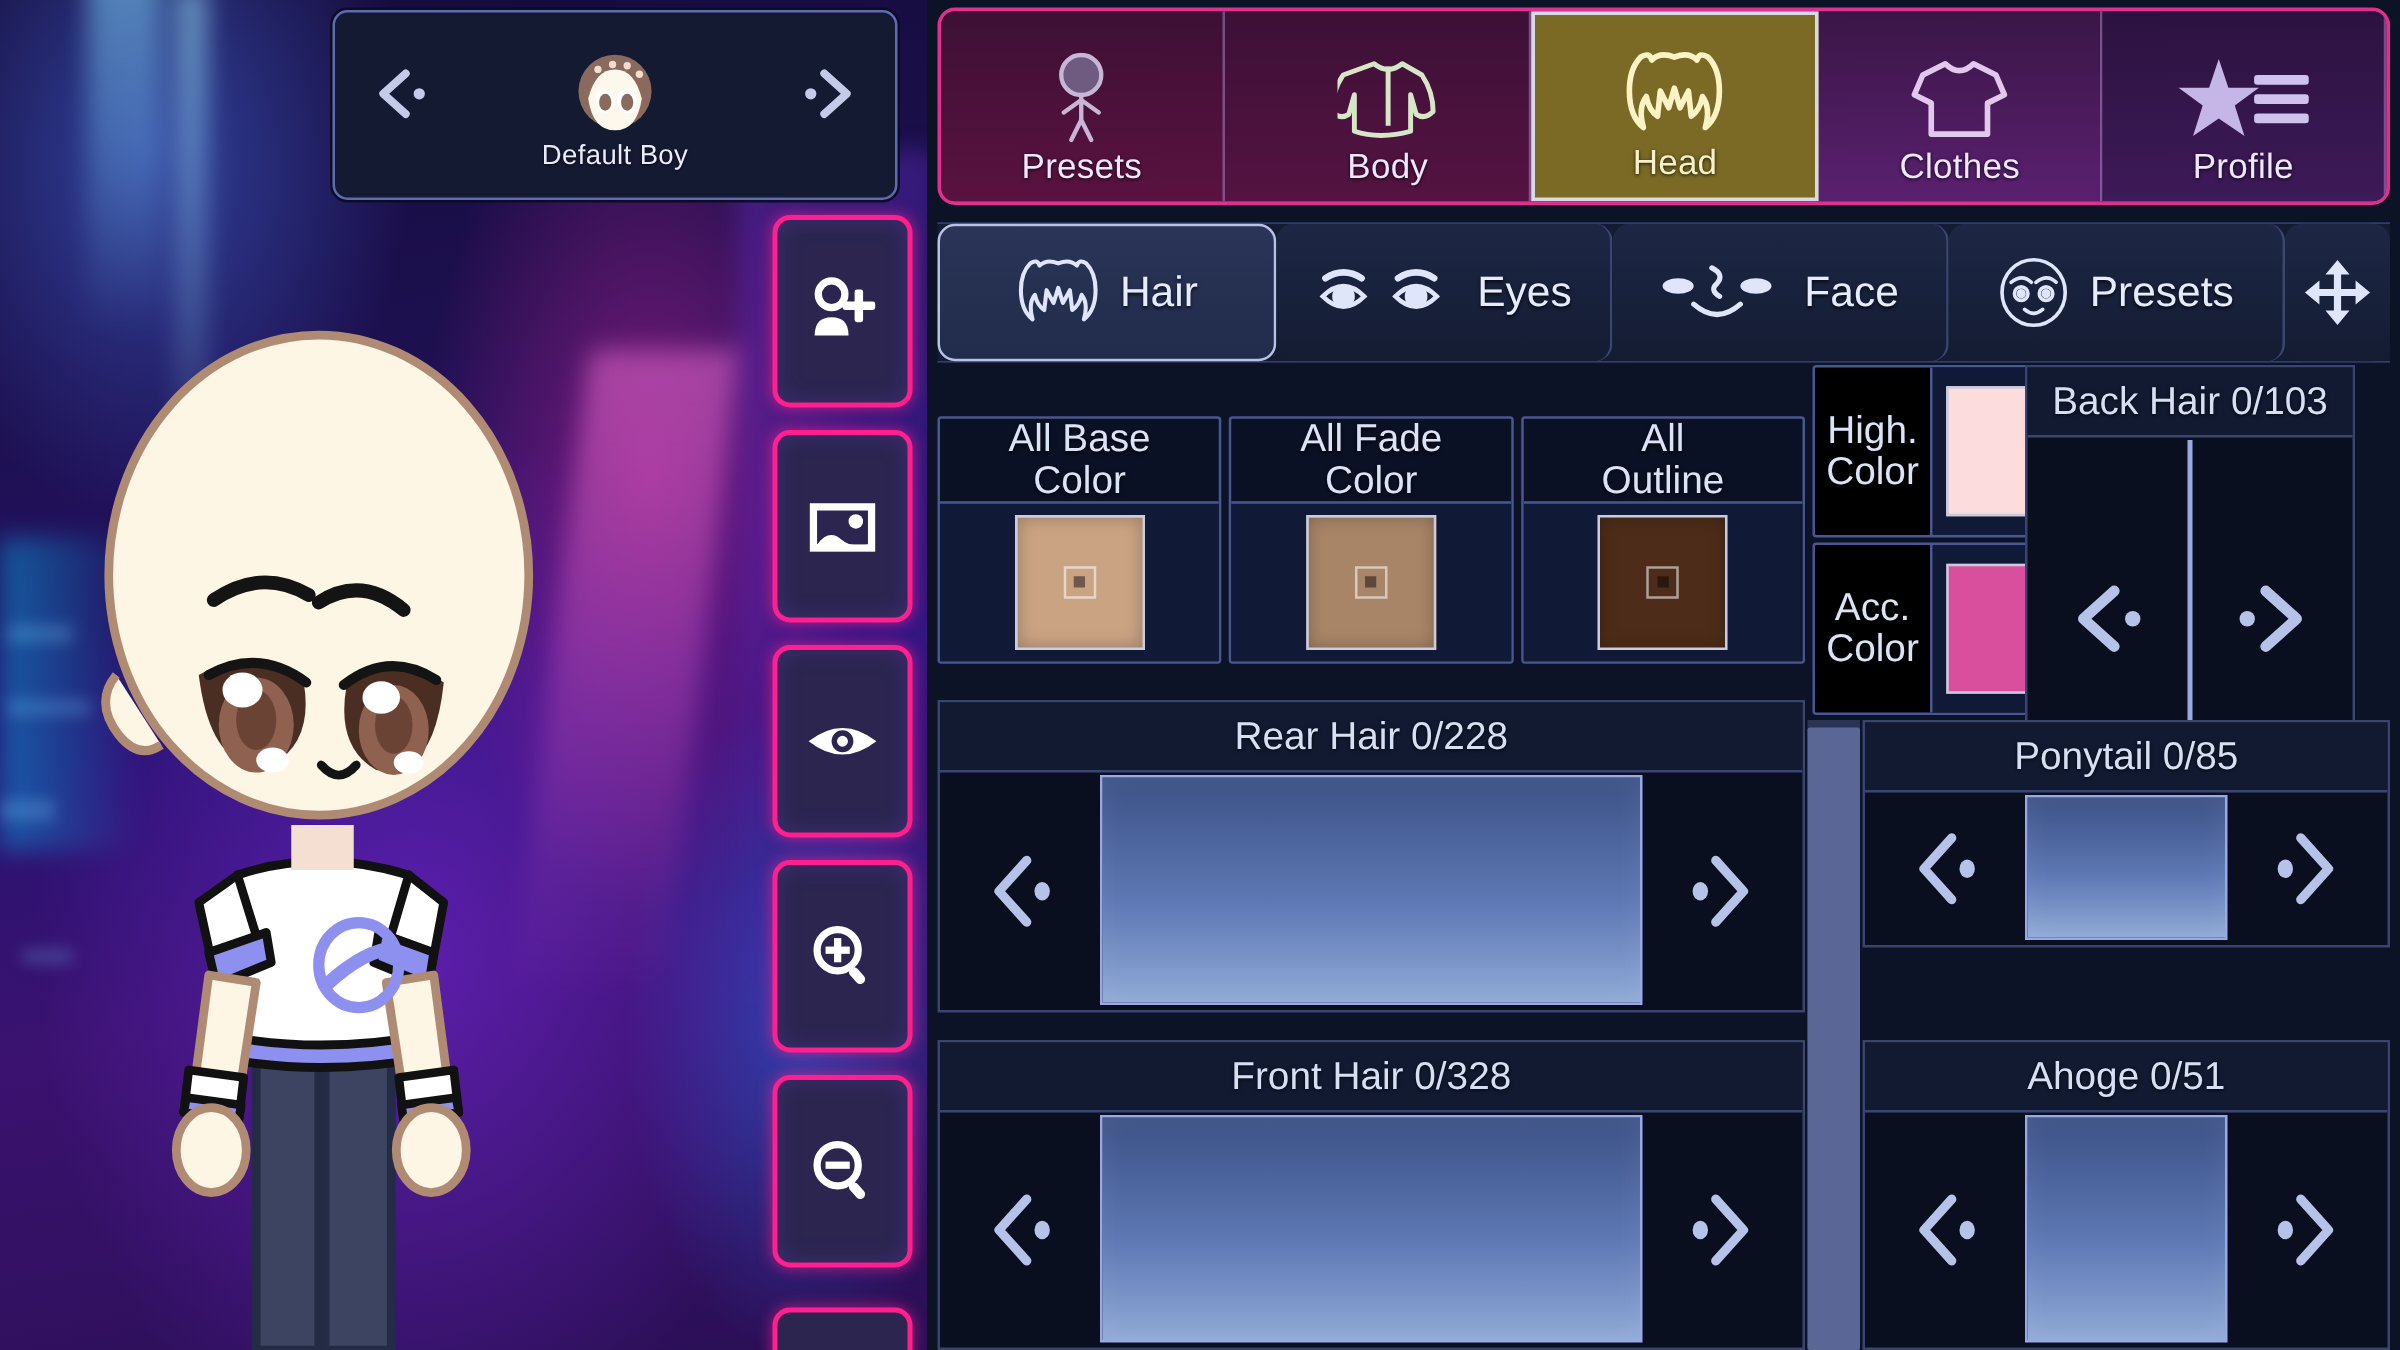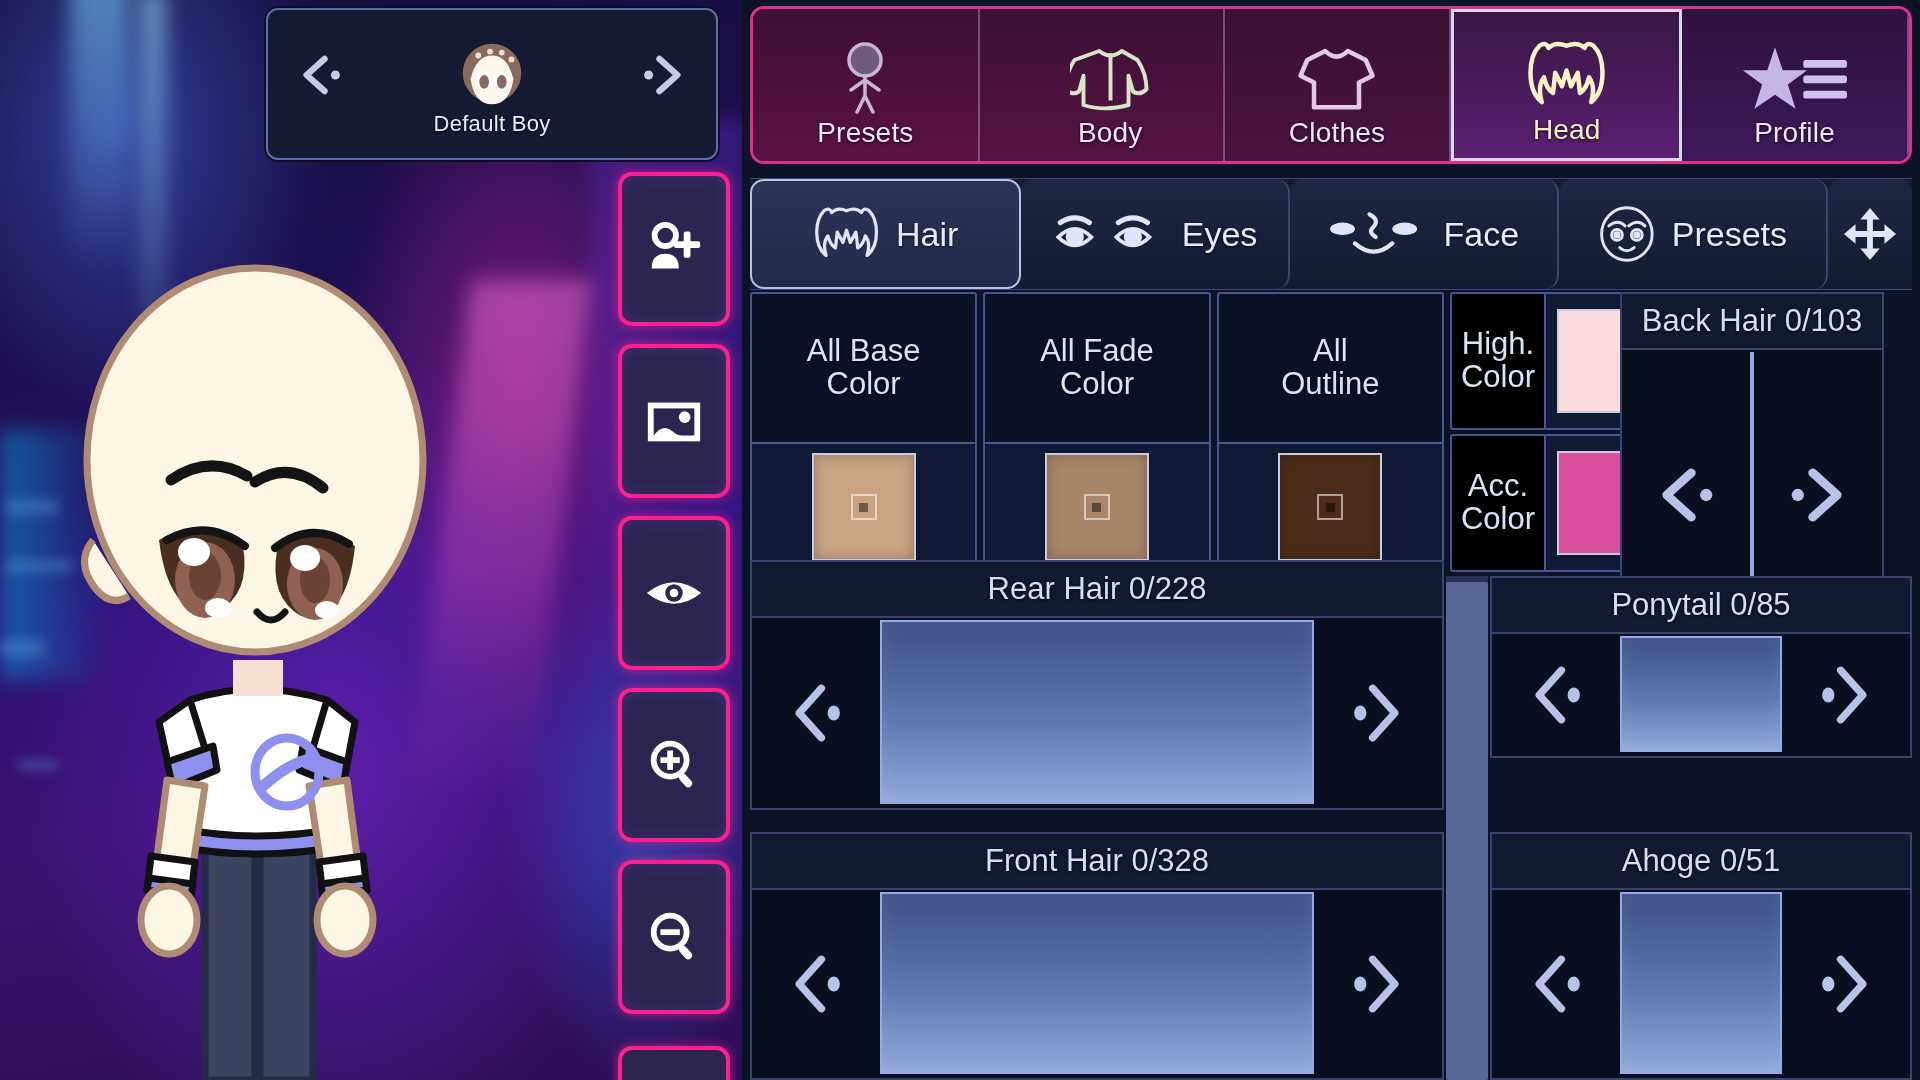--- a/index.html
+++ b/index.html
@@ -117,21 +117,21 @@
   .move-tab {
     width: 84px; flex: none; border-right: none;
     display: flex; align-items: center; justify-content: center;
   }
   .move-tab svg { height: 54px; }
 
   
   .content { position: absolute; left: 8px; top: 292px; width: 1162px; height: 788px; }
 
   
-  .color-row { position: absolute; left: 0; top: 0; width: 694px; height: 280px; display: flex; gap: 6px; }
+  .color-row { position: absolute; left: 0; top: 0; width: 694px; height: 280px; display: flex; gap: 6px; align-items: center; }
   .color-col {
     flex: 1; background: #0b1124; border: 2px solid #4a5690; border-radius: 3px;
     display: flex; flex-direction: column;
   }
   .color-name {
     flex: 1; display: flex; flex-direction: column; align-items: center; justify-content: center;
     color: #dbe3f7; font-size: 31px; line-height: 1.05; text-align: center;
     text-shadow: 0 1px 3px rgba(0,0,0,.8);
   }
   .swatch-wrap {
@@ -361,36 +361,36 @@
       <div class="cat-tab">
         <div class="cat-icon">
           <svg viewBox="0 0 72 64" fill="none" stroke="#d8e6c8" stroke-width="3.5" stroke-linejoin="round">
             <path d="M26 8 q10 8 20 0 l14 8 q8 12 8 26 q-6 6 -12 2 l-4 -14 l0 26 q-22 6 -40 0 l0 -26 l-4 14 q-6 4 -12 -2 q0 -14 8 -26 Z"></path>
             <path d="M36 10 L36 52"></path>
           </svg>
         </div>
         <div class="cat-label">Body</div>
       </div>
 
+      <div class="cat-tab selected">
+        <div class="cat-icon">
+          <svg viewBox="0 0 72 64" fill="none" stroke="#fbf3c4" stroke-width="4" stroke-linejoin="round" stroke-linecap="round">
+            <path d="M36 6 q-10 -4 -16 2 q-2 -6 -8 -2 q-8 8 -8 24 q0 18 10 26 q-4 -14 2 -22 q2 10 8 14 l2 -18 l6 12 l4 -14 l4 14 l6 -12 l2 18 q6 -4 8 -14 q6 8 2 22 q10 -8 10 -26 q0 -16 -8 -24 q-6 -4 -8 2 q-6 -6 -16 -2 Z"></path>
+          </svg>
+        </div>
+        <div class="cat-label">Head</div>
+      </div>
+
       <div class="cat-tab">
         <div class="cat-icon">
           <svg viewBox="0 0 72 64" fill="none" stroke="#e3c8ee" stroke-width="4" stroke-linejoin="round">
             <path d="M26 8 L10 16 L4 30 L16 36 L16 58 L56 58 L56 36 L68 30 L62 16 L46 8 q-10 10 -20 0 Z"></path>
           </svg>
         </div>
         <div class="cat-label">Clothes</div>
-      </div>
-
-      <div class="cat-tab selected">
-        <div class="cat-icon">
-          <svg viewBox="0 0 72 64" fill="none" stroke="#fbf3c4" stroke-width="4" stroke-linejoin="round" stroke-linecap="round">
-            <path d="M36 6 q-10 -4 -16 2 q-2 -6 -8 -2 q-8 8 -8 24 q0 18 10 26 q-4 -14 2 -22 q2 10 8 14 l2 -18 l6 12 l4 -14 l4 14 l6 -12 l2 18 q6 -4 8 -14 q6 8 2 22 q10 -8 10 -26 q0 -16 -8 -24 q-6 -4 -8 2 q-6 -6 -16 -2 Z"></path>
-          </svg>
-        </div>
-        <div class="cat-label">Head</div>
       </div>
 
 
       <div class="cat-tab">
         <div class="cat-icon">
           <svg viewBox="0 0 86 56">
             <path d="M22 2 L28 20 L47 20 L32 31 L38 50 L22 39 L6 50 L12 31 L-3 20 L16 20 Z" fill="#c5b6e8" transform="translate(6,2)"></path>
             <rect x="50" y="14" width="34" height="6" rx="2" fill="#cfc2ee"></rect>
             <rect x="50" y="26" width="34" height="6" rx="2" fill="#cfc2ee"></rect>
             <rect x="50" y="38" width="34" height="6" rx="2" fill="#cfc2ee"></rect>

